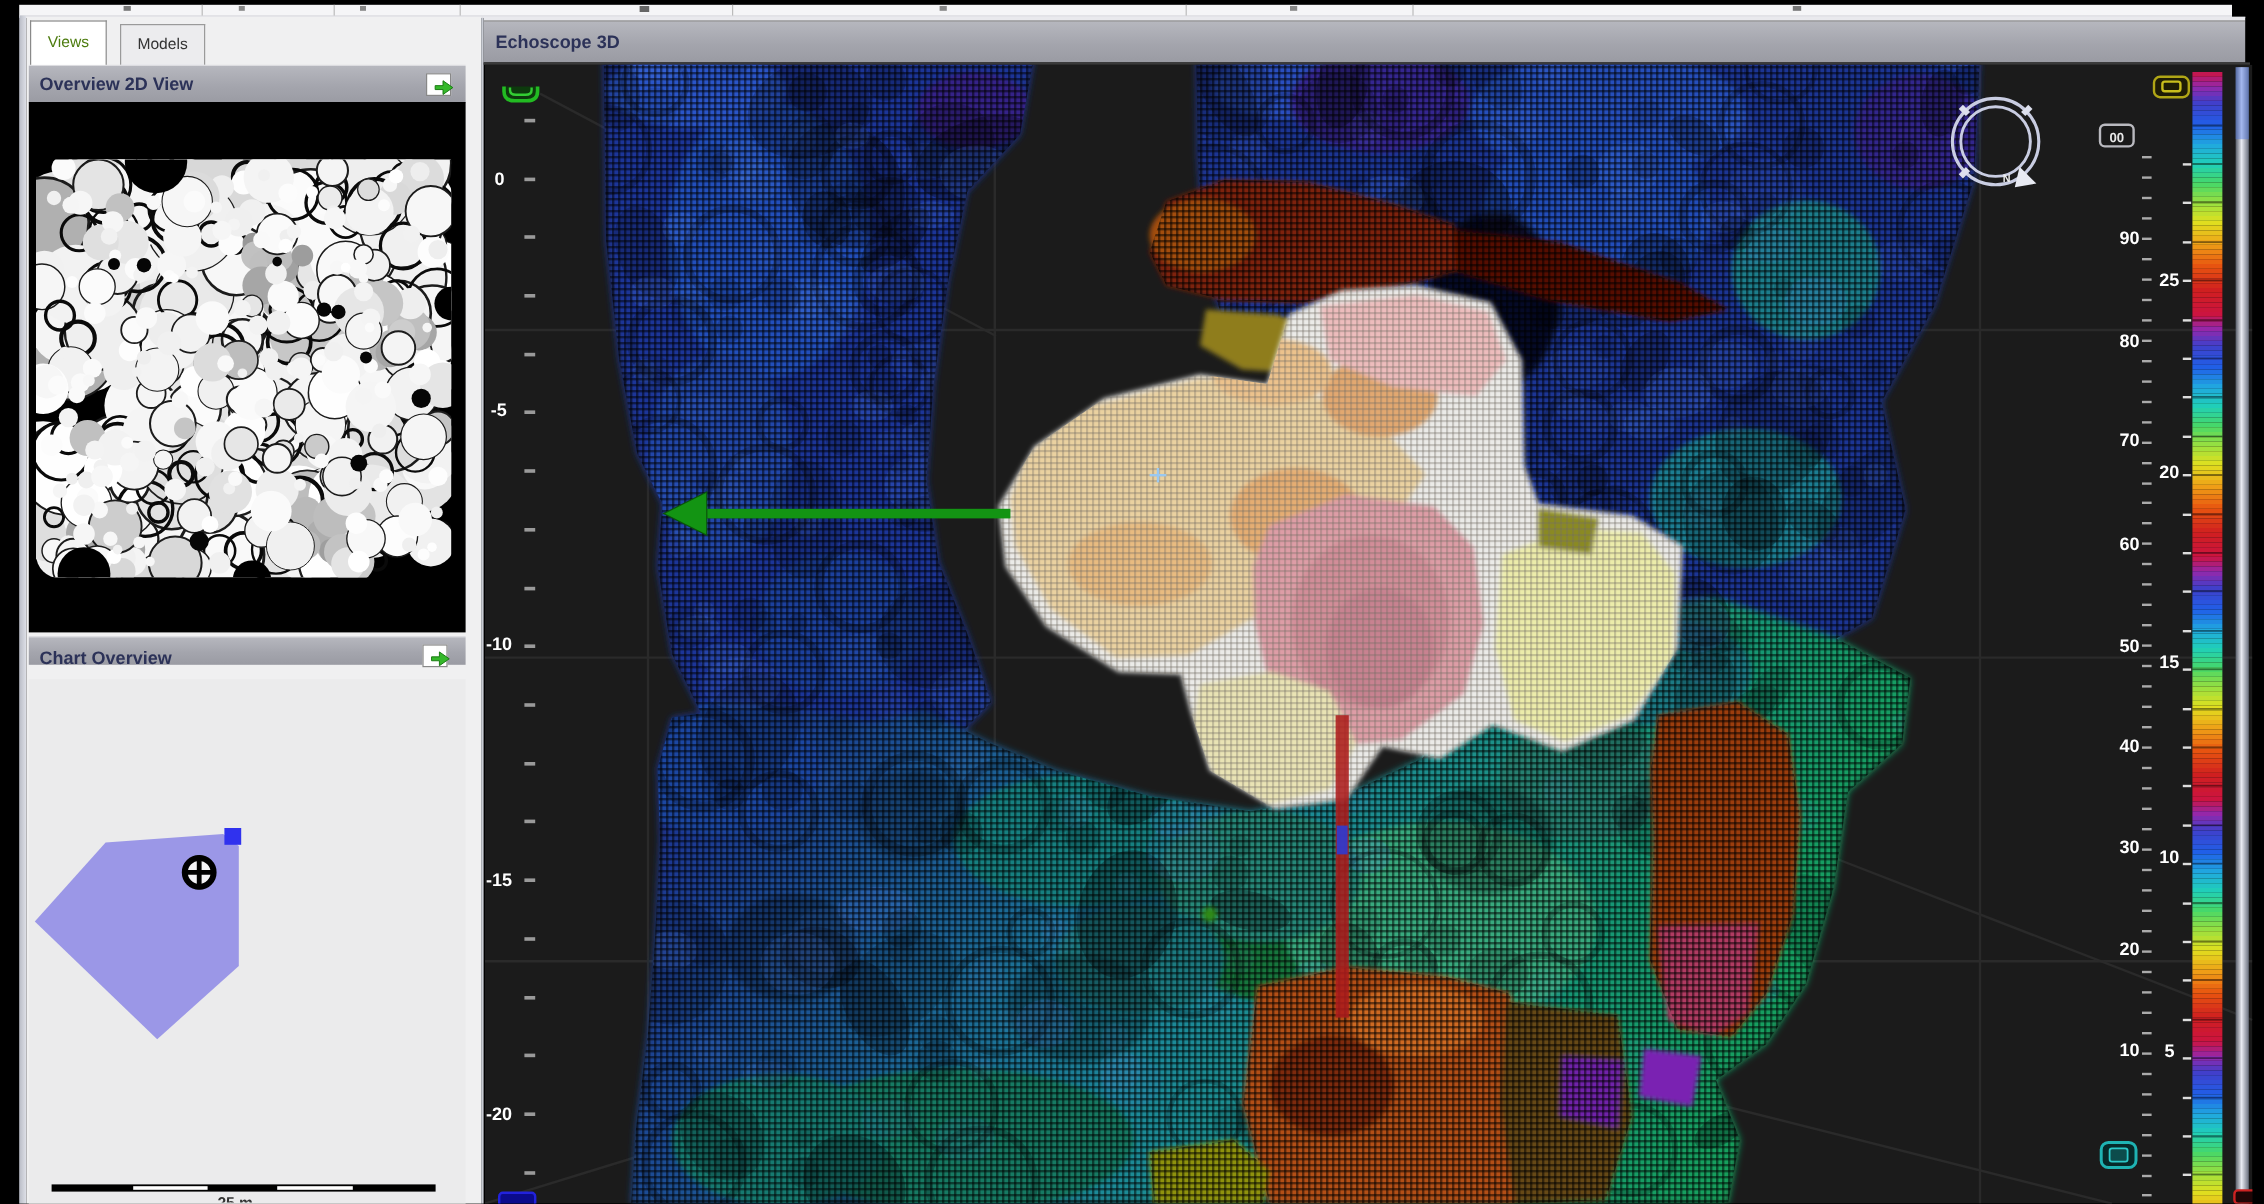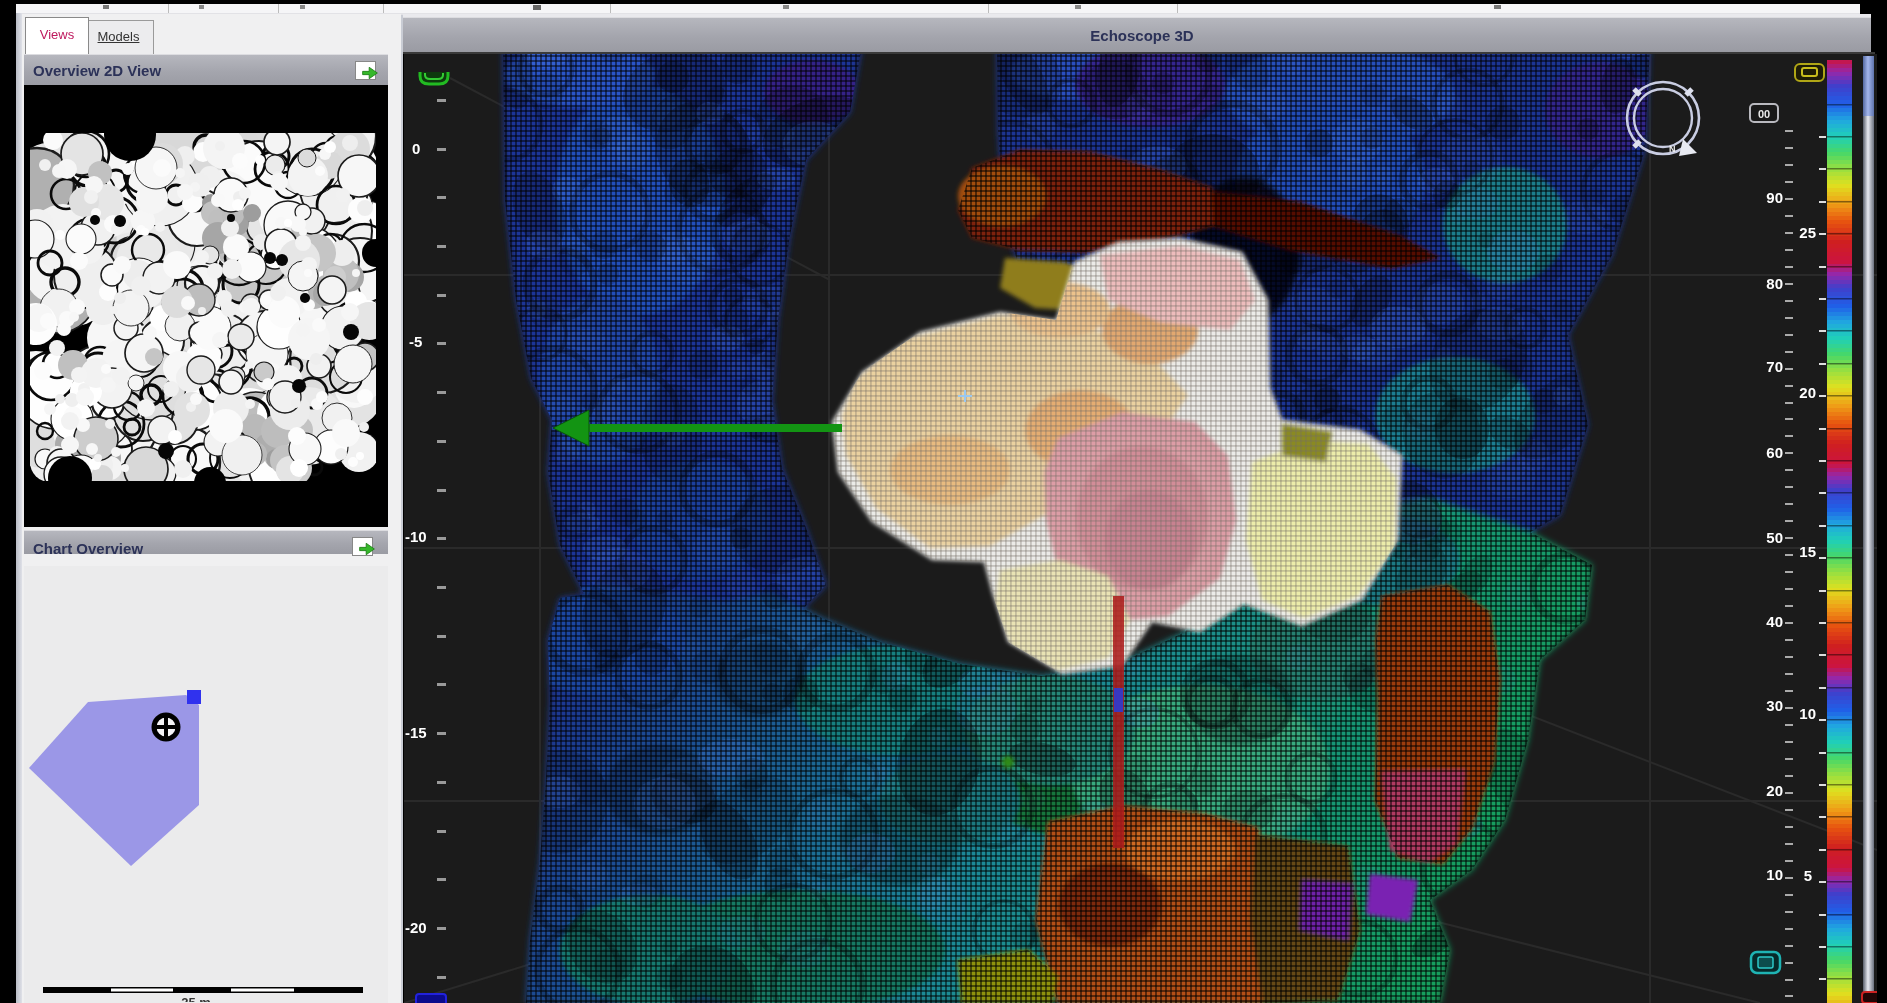--- a/index.html
+++ b/index.html
@@ -1,17 +1,17 @@
 <!DOCTYPE html>
 <html><head><meta charset="utf-8"><style>
 html,body{margin:0;padding:0;background:#000;width:1887px;height:1003px;overflow:hidden;font-family:"Liberation Sans",sans-serif;}
 #root{position:absolute;top:0;left:0;width:1887px;height:1003px;background:#000;}
 .abs{position:absolute;}
 .hdr{background:linear-gradient(#b6b7be,#a4a5ad 55%,#9a9ba3);border-top:1px solid #dcdce0;color:#2c3258;font-weight:bold;font-size:15px;}
-.tab{position:absolute;font-size:13px;color:#be185d;text-align:center;}
+.tab{position:absolute;font-size:13px;color:#4d7c0f;text-align:center;}
 </style></head><body>
 <div id="root">
 
  <div class="abs" style="left:16px;top:4px;width:1855px;height:9px;background:#f5f5f7;border-bottom:1px solid #c9c9cf;"></div>
  <div class="abs" style="left:16px;top:13px;width:1855px;height:2px;background:#e2e2e6;"></div>
  <div class="abs" style="left:103px;top:5px;width:6px;height:4px;background:#777;"></div>
  <div class="abs" style="left:168px;top:4px;width:1px;height:9px;background:#bbb;"></div>
  <div class="abs" style="left:199px;top:5px;width:5px;height:4px;background:#888;"></div>
  <div class="abs" style="left:278px;top:4px;width:1px;height:9px;background:#bbb;"></div>
  <div class="abs" style="left:300px;top:5px;width:5px;height:4px;background:#888;"></div>
@@ -23,21 +23,21 @@
  <div class="abs" style="left:1075px;top:5px;width:6px;height:4px;background:#888;"></div>
  <div class="abs" style="left:1177px;top:4px;width:1px;height:9px;background:#bbb;"></div>
  <div class="abs" style="left:1494px;top:5px;width:7px;height:4px;background:#777;"></div>
  <div class="abs" style="left:1860px;top:0px;width:27px;height:14px;background:#000;"></div>
 
  <div class="abs" style="left:16px;top:13px;width:6px;height:990px;background:linear-gradient(90deg,#b9bcc6,#dfe1e8);"></div>
 
  <div class="abs" style="left:22px;top:14px;width:379px;height:989px;background:#f0f0f1;"></div>
 
  <div class="tab" style="left:25px;top:17px;width:62px;height:36px;background:#fff;border:1px solid #898989;border-bottom:none;line-height:34px;z-index:3;">Views</div>
- <div class="tab" style="left:83px;top:20px;width:69px;height:33px;background:#ececee;border:1px solid #9a9a9a;border-bottom:none;line-height:32px;color:#333;text-decoration:underline;">Models</div>
+ <div class="tab" style="left:100px;top:20px;width:69px;height:33px;background:#ececee;border:1px solid #9a9a9a;border-bottom:none;line-height:32px;color:#333;">Models</div>
 
  <div class="abs hdr" style="left:24px;top:54px;width:364px;height:32px;line-height:32px;padding-left:9px;box-sizing:border-box;">Overview 2D View</div>
  <div class="abs" style="left:355px;top:61px;width:19px;height:17px;background:#fff;border:1px solid #888;"></div>
  <svg class="abs" style="left:361px;top:66px;" width="18" height="14" viewBox="0 0 22 16">
       <path d="M2 6 L10 6 L10 1 L20 8 L10 15 L10 10 L2 10 Z" fill="#35b82a" stroke="#1a7a12" stroke-width="1"></path>
     </svg>
  <div class="abs" style="left:24px;top:85px;width:364px;height:442px;background:#000;"></div>
  <svg class="abs" style="left:30px;top:133px;" width="346" height="348" viewBox="0 0 346 348">
    <rect width="346" height="348" fill="#000"></rect>
    <circle cx="221" cy="11" r="21" fill="rgb(241,241,241)"></circle>
@@ -610,21 +610,21 @@
      <line x1="142" y1="147" x2="142" y2="175" stroke="#000" stroke-width="4"></line>
      <rect x="19" y="421" width="320" height="6" fill="#000"></rect>
      <rect x="87" y="422.5" width="62" height="3" fill="#fff"></rect>
      <rect x="207" y="422.5" width="63" height="3" fill="#fff"></rect>
      <text x="172" y="441" font-size="13" fill="#333" text-anchor="middle" font-weight="bold">25 m</text>
    </svg>
  </div>
 
  <div class="abs" style="left:403px;top:14px;width:1468px;height:3px;background:#e9e9ed;"></div>
 
- <div class="abs hdr" style="left:403px;top:17px;width:1468px;height:35px;line-height:35px;padding-left:10px;box-sizing:border-box;font-size:15px;text-align:center;">Echoscope 3D</div>
+ <div class="abs hdr" style="left:403px;top:17px;width:1468px;height:35px;line-height:35px;padding-left:10px;box-sizing:border-box;font-size:15px;">Echoscope 3D</div>
  <div class="abs" style="left:401px;top:15px;width:2px;height:988px;background:#c9ccd4;"></div>
  <div class="abs" style="left:403px;top:52px;width:1472px;height:2px;background:#3a3a3a;"></div>
 
  <svg class="abs" style="left:404px;top:54px;" width="1473" height="949" viewBox="404 54 1473 949">
   <defs>
    <linearGradient id="g3" x1="600" y1="580" x2="1430" y2="1000" gradientUnits="userSpaceOnUse">
      <stop offset="0" stop-color="#1b3492"></stop>
           <stop offset="0.5" stop-color="#1e8a98"></stop>
           <stop offset="1" stop-color="#16a05c"></stop>
    </linearGradient>

